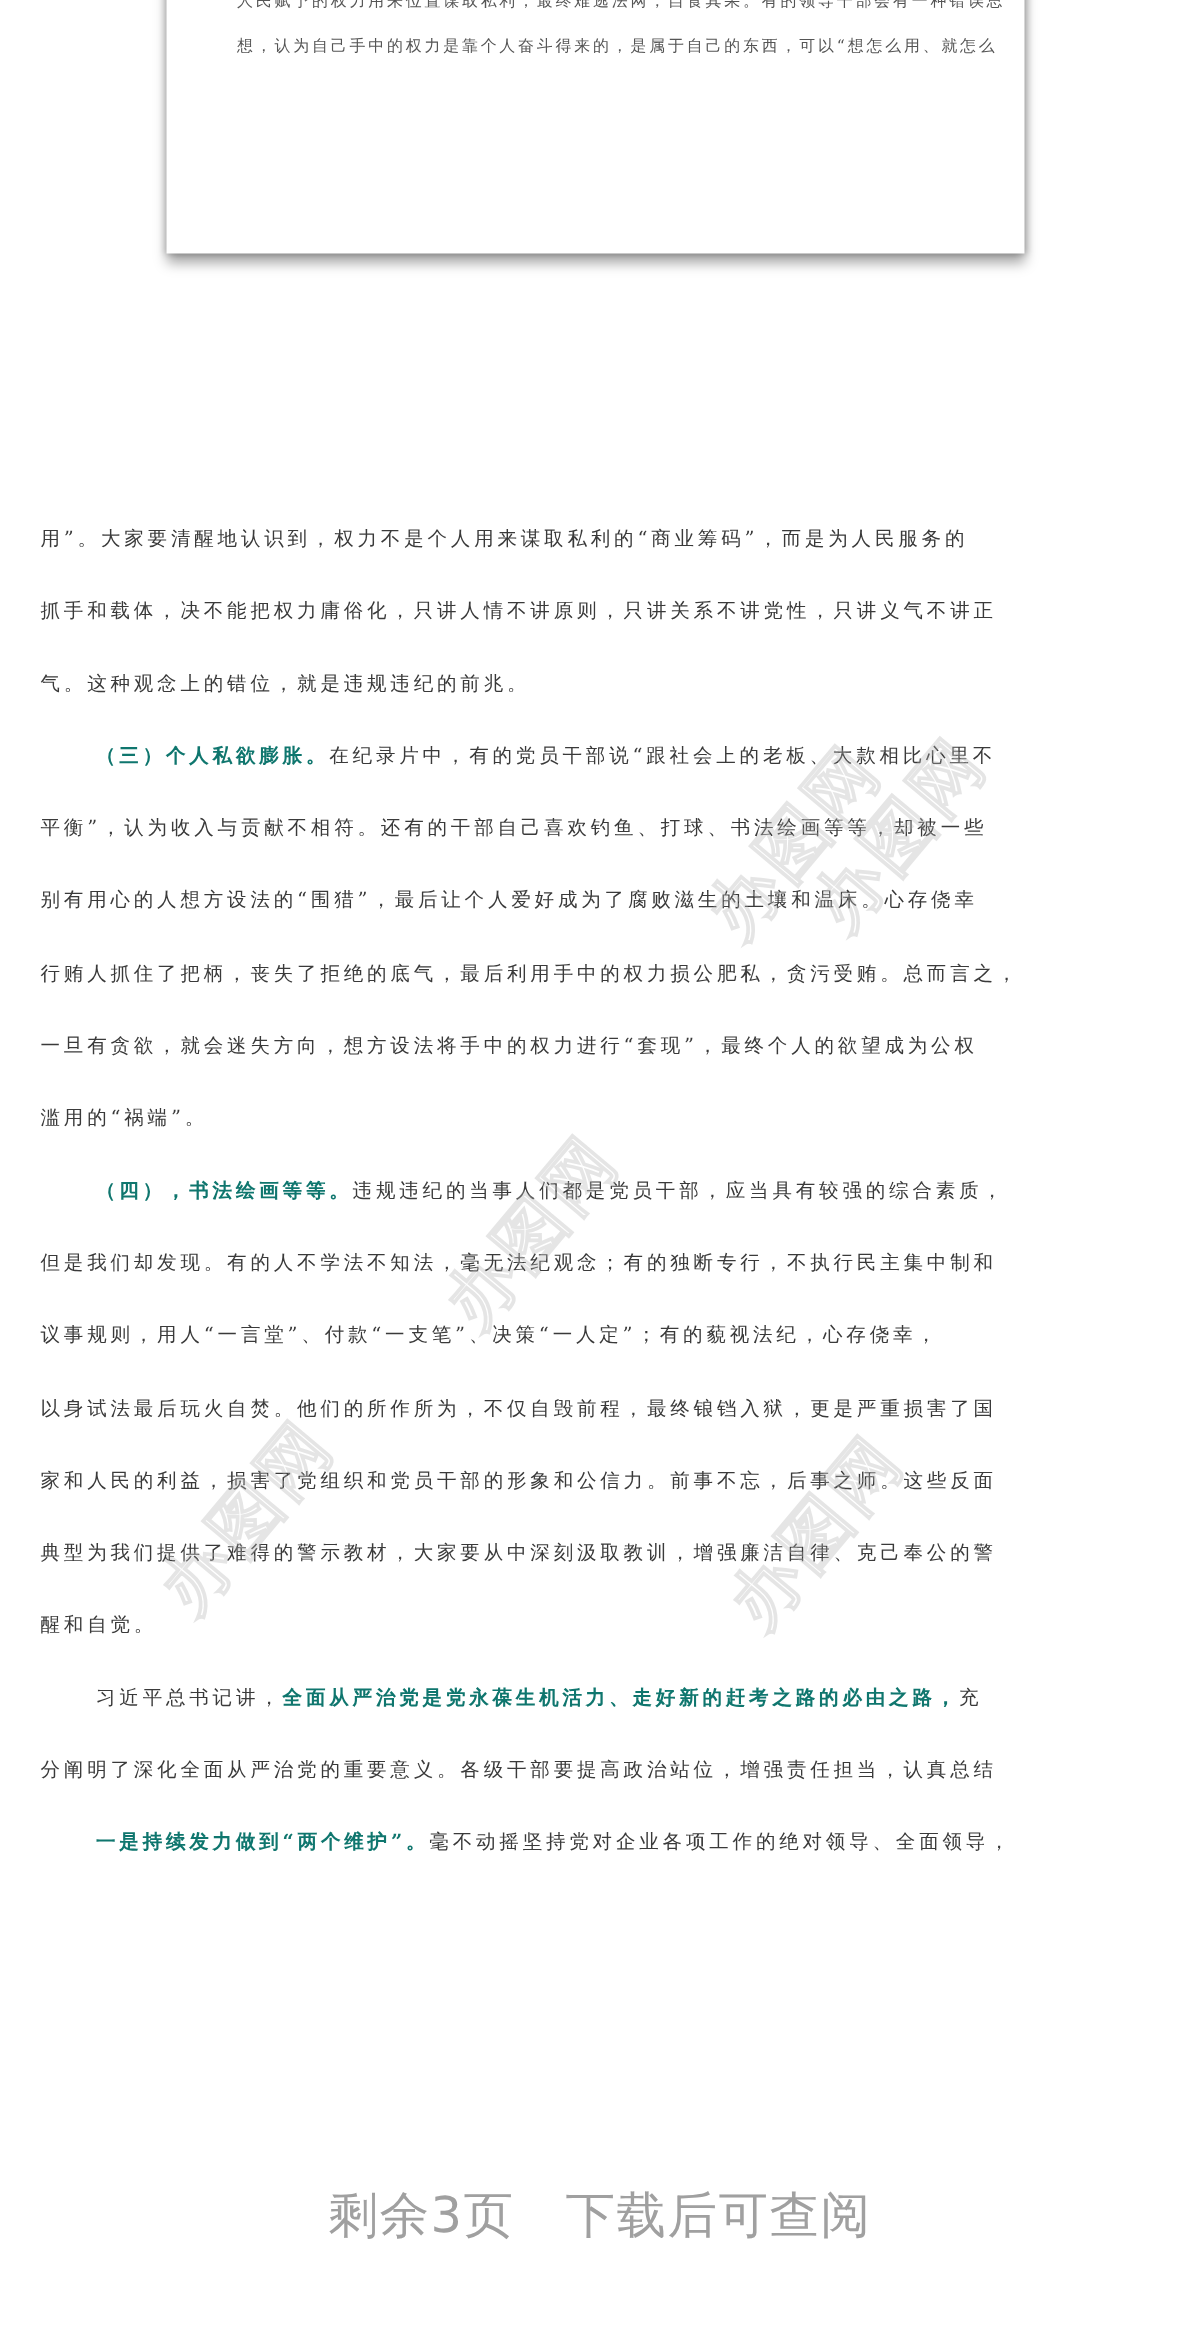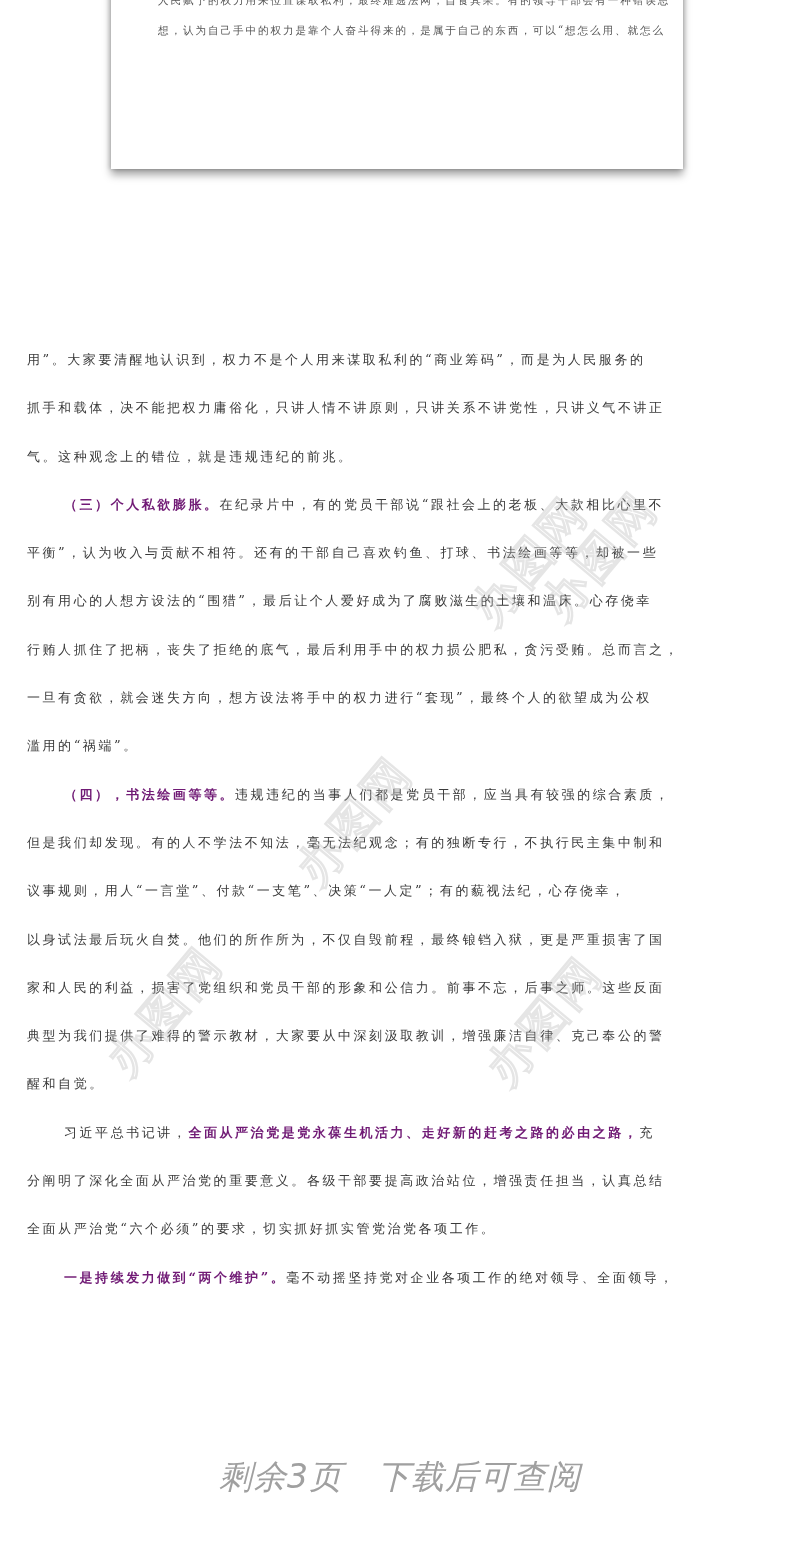--- a/index.html
+++ b/index.html
@@ -22,31 +22,30 @@
   .preview-line.l2 { top: 44px; }
 
   .body-text {
     position: absolute; left: 27px; top: 336px; width: 748px;
   }
   .line {
     height: 48.3px; line-height: 48.3px; font-size: 13px; white-space: nowrap;
     letter-spacing: 2.55px; color: #3a3a3a; position: relative;
   }
   .line.indent { padding-left: 37px; }
-  .b { font-weight: bold; color: #701a75; }
+  .b { font-weight: bold; color: #0f766e; }
   .watermark {
     position: absolute; font-family: "DejaVu Sans", sans-serif; font-size: 46px; font-weight: bold;
     color: transparent; -webkit-text-stroke: 1px rgba(180,180,180,0.35);
     transform: rotate(-50deg); white-space: nowrap; pointer-events: none; letter-spacing: 4px;
   }
   .more-banner {
     position: absolute; left: 0; top: 1455px; width: 800px; text-align: center;
     font-family: "DejaVu Sans", "Liberation Sans", sans-serif; font-size: 33px; color: #a0a0a0;
     letter-spacing: 1px;
-    font-style: italic;
   }
   .more-banner span + span { margin-left: 34px; }
 </style>
 </head>
 <body>
 
 <div class="preview-card">
   <div class="preview-line l1">人民赋予的权力用来位置谋取私利，最终难逃法网，自食其果。有的领导干部会有一种错误思</div>
   <div class="preview-line l2">想，认为自己手中的权力是靠个人奋斗得来的，是属于自己的东西，可以“想怎么用、就怎么</div>
 </div>
@@ -63,21 +62,20 @@
     <div class="line"><span>滥用的“祸端”。</span></div>
     <div class="line indent"><span class="b">（四），书法绘画等等。</span><span>违规违纪的当事人们都是党员干部，应当具有较强的综合素质，</span></div>
     <div class="line"><span>但是我们却发现。有的人不学法不知法，毫无法纪观念；有的独断专行，不执行民主集中制和</span></div>
     <div class="line"><span>议事规则，用人“一言堂”、付款“一支笔”、决策“一人定”；有的藐视法纪，心存侥幸，</span></div>
     <div class="line"><span>以身试法最后玩火自焚。他们的所作所为，不仅自毁前程，最终锒铛入狱，更是严重损害了国</span></div>
     <div class="line"><span>家和人民的利益，损害了党组织和党员干部的形象和公信力。前事不忘，后事之师。这些反面</span></div>
     <div class="line"><span>典型为我们提供了难得的警示教材，大家要从中深刻汲取教训，增强廉洁自律、克己奉公的警</span></div>
     <div class="line"><span>醒和自觉。</span></div>
     <div class="line indent"><span>习近平总书记讲，</span><span class="b">全面从严治党是党永葆生机活力、走好新的赶考之路的必由之路，</span><span>充</span></div>
     <div class="line"><span>分阐明了深化全面从严治党的重要意义。各级干部要提高政治站位，增强责任担当，认真总结</span></div>
-    <div class="line"><span>全面从严治党“六个必须”的要求，切实抓好抓实管党治党各项工作。</span></div>
     <div class="line indent"><span class="b">一是持续发力做到“两个维护”。</span><span>毫不动摇坚持党对企业各项工作的绝对领导、全面领导，</span></div>
   </div>
 
 <div class="watermark" style="left:455px; top:530px;">办图网</div>
 <div class="watermark" style="left:525px; top:525px;">办图网</div>
 <div class="watermark" style="left:280px; top:790px;">办图网</div>
 <div class="watermark" style="left:90px; top:980px;">办图网</div>
 <div class="watermark" style="left:470px; top:990px;">办图网</div>
 
 <div class="more-banner">

